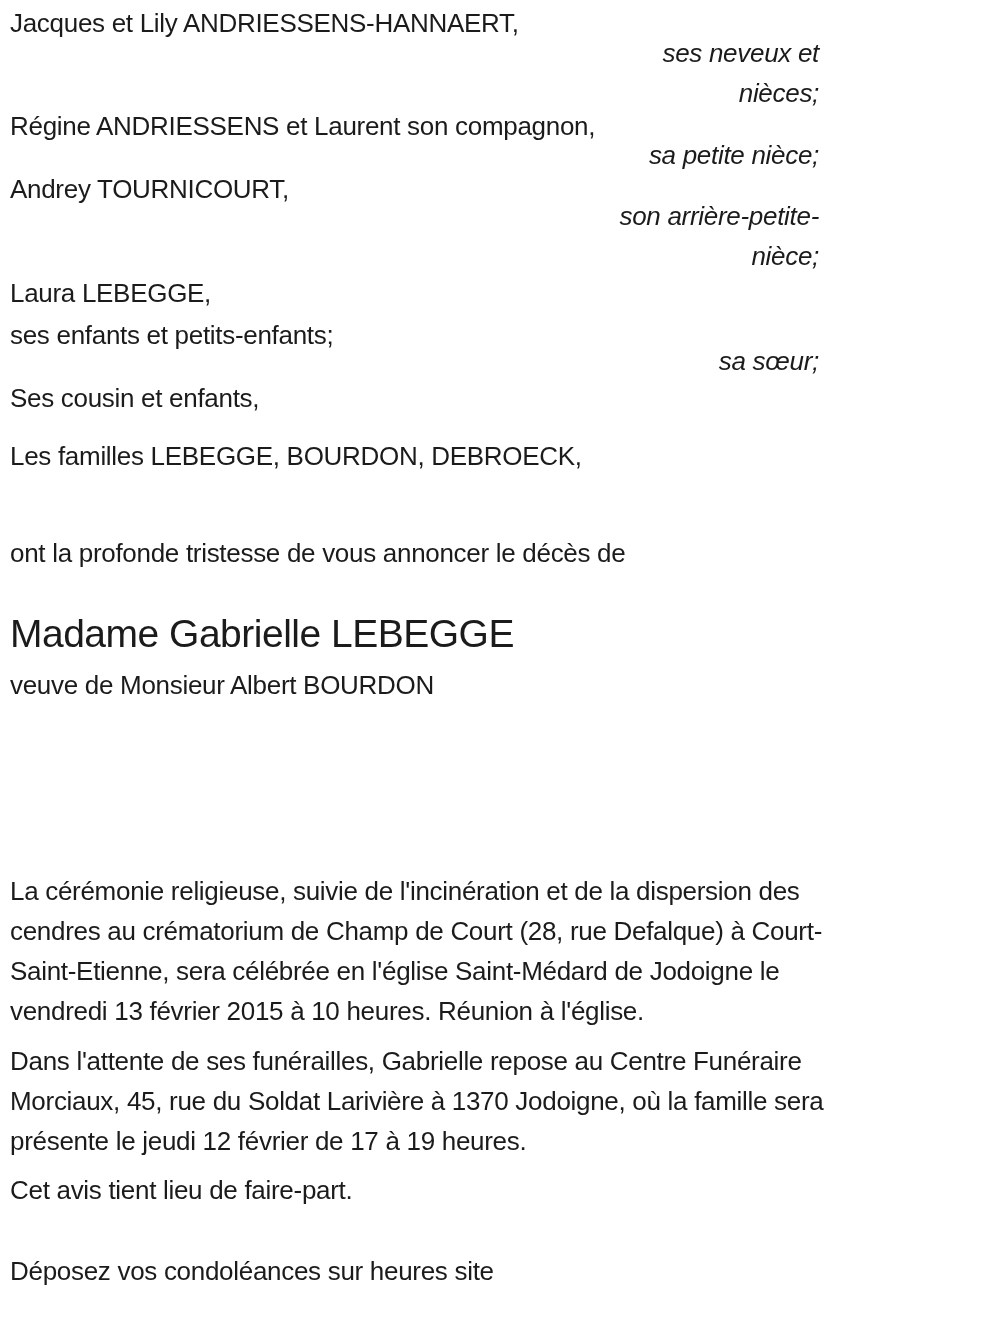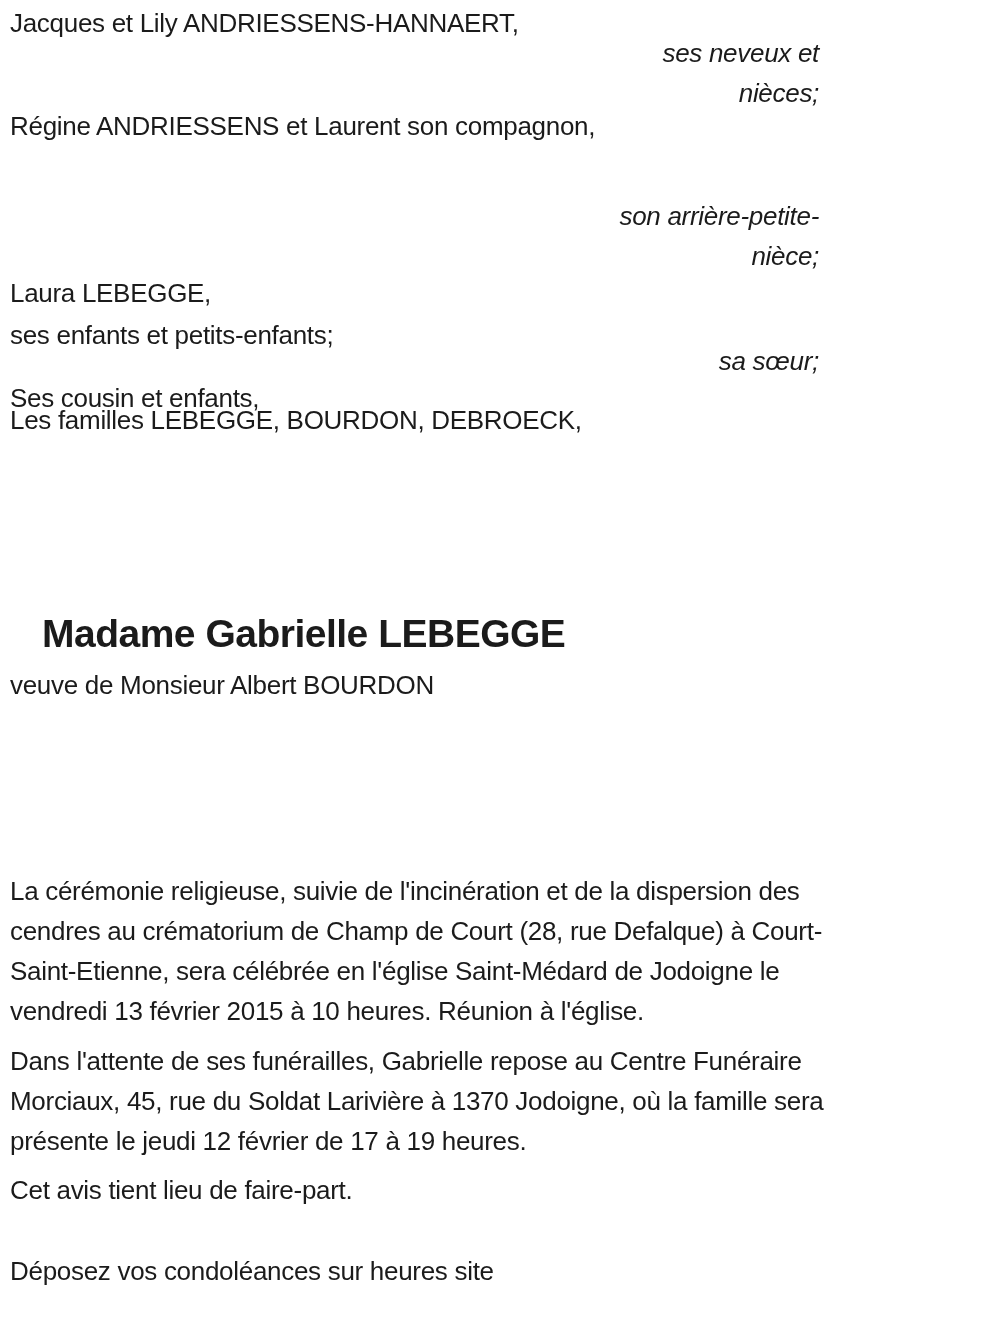--- a/index.html
+++ b/index.html
@@ -19,47 +19,49 @@
     white-space: pre-line;
     letter-spacing: -0.3px;
   }
   .left  { left: 10px; text-align: left; }
   .right { right: 13px; text-align: right; font-style: italic; }
   .heading {
     position: absolute;
     left: 10px;
     font-size: 39px;
     line-height: 48px;
-    font-weight: bold;
+    font-weight: normal;
     letter-spacing: -0.5px;
     white-space: pre-line;
-    margin-left: 32px;
   }
 </style>
 </head>
 <body>
 
 <div class="sheet">
 
   <div class="t left" style="top:3px">Jacques et Lily ANDRIESSENS-HANNAERT,</div>
   <div class="t right" style="top:33px">ses neveux et
 nièces;</div>
 
   <div class="t left" style="top:106px">Régine ANDRIESSENS et Laurent son compagnon,</div>
+  <div class="t right" style="top:135px">sa petite nièce;</div>
 
+  <div class="t left" style="top:169px">Andrey TOURNICOURT,</div>
   <div class="t right" style="top:196px">son arrière-petite-
 nièce;</div>
 
   <div class="t left" style="top:273px">Laura LEBEGGE,</div>
   <div class="t left" style="top:315px">ses enfants et petits-enfants;</div>
   <div class="t right" style="top:341px">sa sœur;</div>
 
   <div class="t left" style="top:378px">Ses cousin et enfants,</div>
-  <div class="t left" style="top:400px">Les familles LEBEGGE, BOURDON, DEBROECK,</div>
+  <div class="t left" style="top:436px">Les familles LEBEGGE, BOURDON, DEBROECK,</div>
 
+  <div class="t left" style="top:533px">ont la profonde tristesse de vous annoncer le décès de</div>
 
   <div class="heading" style="top:610px">Madame Gabrielle LEBEGGE</div>
 
   <div class="t left" style="top:665px">veuve de Monsieur Albert BOURDON</div>
 
 
   <div class="t left" style="top:871px">La cérémonie religieuse, suivie de l'incinération et de la dispersion des
 cendres au crématorium de Champ de Court (28, rue Defalque) à Court-
 Saint-Etienne, sera célébrée en l'église Saint-Médard de Jodoigne le
 vendredi 13 février 2015 à 10 heures. Réunion à l'église.</div>

